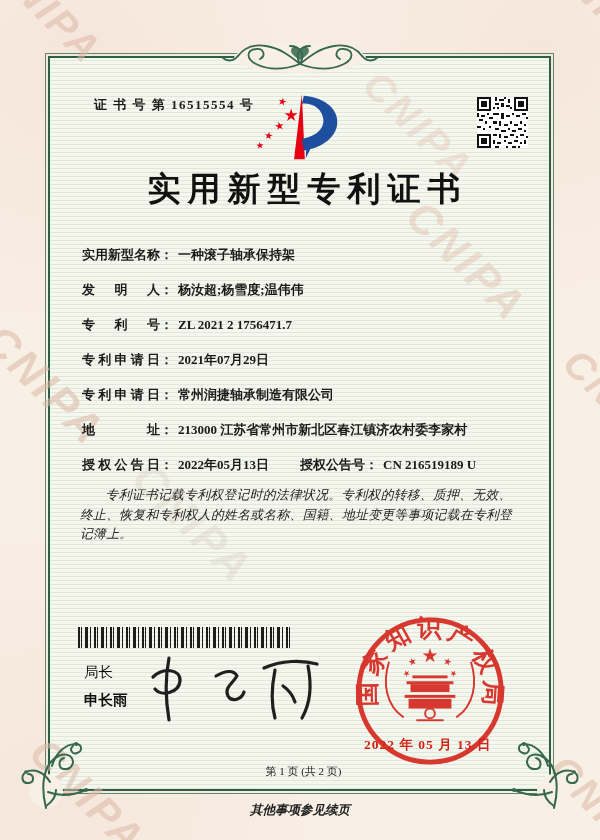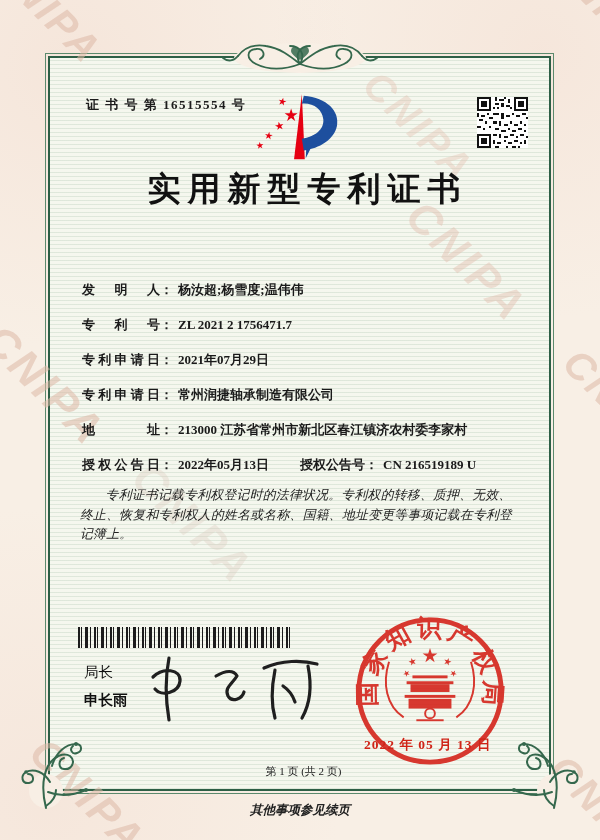--- a/index.html
+++ b/index.html
@@ -34,21 +34,21 @@
     border:2.5px solid #2d5f46;
     outline:1px solid #5b8a6d;
     outline-offset:2px;
     background:
       repeating-linear-gradient(0deg, rgba(132,170,140,.20) 0 1px, rgba(255,255,255,0) 1px 4px),
       #f5f7ee;
   }
   .content{position:absolute;inset:0;z-index:2;}
   .abs{position:absolute;}
   
-  .cert-no{left:86px;top:96px;font-size:13px;font-weight:600;letter-spacing:1.5px;color:#1c1c1c;text-align:right;}
+  .cert-no{left:94px;top:96px;font-size:13px;font-weight:600;letter-spacing:1.5px;color:#1c1c1c;text-align:right;}
   .title{left:48px;top:167px;width:503px;text-align:center;font-size:33px;font-weight:700;
          letter-spacing:7px;color:#111;margin-left:8px;}
   .row{left:82px;height:18px;font-size:13px;font-weight:600;color:#1a1a1a;white-space:nowrap;}
   .flabel{display:inline-block;width:78px;text-align:justify;text-align-last:justify;}
   .colon{display:inline-block;margin-right:5px;}
   .pair2{position:absolute;left:218px;top:0;white-space:nowrap;}
   .paras{left:80px;top:486px;width:442px;font-size:12.8px;line-height:19.5px;
          font-style:italic;letter-spacing:.3px;color:#222;}
   .paras p{margin:0;text-indent:2em;}
   .barcode{left:78px;top:627px;width:212px;height:21px;
@@ -172,20 +172,23 @@
         M16 12h1v1h-1z M18 13h2v1h-2z M21 12h1v1h-1z M23 13h1v1h-1z
         M0 14h2v1h-2z M3 15h1v1h-1z M6 14h1v1h-1z M9 15h2v1h-2z M12 16h2v1h-2z
         M15 15h1v1h-1z M17 16h2v1h-2z M20 15h2v1h-2z M23 16h1v1h-1z
         M8 18h2v1h-2z M11 18h1v2h-1z M13 19h2v1h-2z M16 18h2v1h-2z M19 19h1v1h-1z M21 18h2v1h-2z M24 19h1v1h-1z
         M8 21h1v2h-1z M10 22h2v1h-2z M13 21h1v1h-1z M15 22h2v1h-2z M18 21h2v1h-2z M21 22h1v1h-1z M23 21h1v2h-1z
         M9 24h2v1h-2z M14 24h1v1h-1z M17 24h2v1h-2z M20 24h1v1h-1z"></path>
     </svg>
 
     <div class="abs title">实用新型专利证书</div>
 
+    <div class="abs row" style="top:246px;">
+      <span class="flabel">实用新型名称</span><span class="colon">：</span><span>一种滚子轴承保持架</span>
+    </div>
     <div class="abs row" style="top:281px;">
       <span class="flabel">发明人</span><span class="colon">：</span><span>杨汝超;杨雪度;温伟伟</span>
     </div>
     <div class="abs row" style="top:316px;">
       <span class="flabel">专利号</span><span class="colon">：</span><span>ZL 2021 2 1756471.7</span>
     </div>
     <div class="abs row" style="top:351px;">
       <span class="flabel">专利申请日</span><span class="colon">：</span><span>2021年07月29日</span>
     </div>
     <div class="abs row" style="top:386px;">

